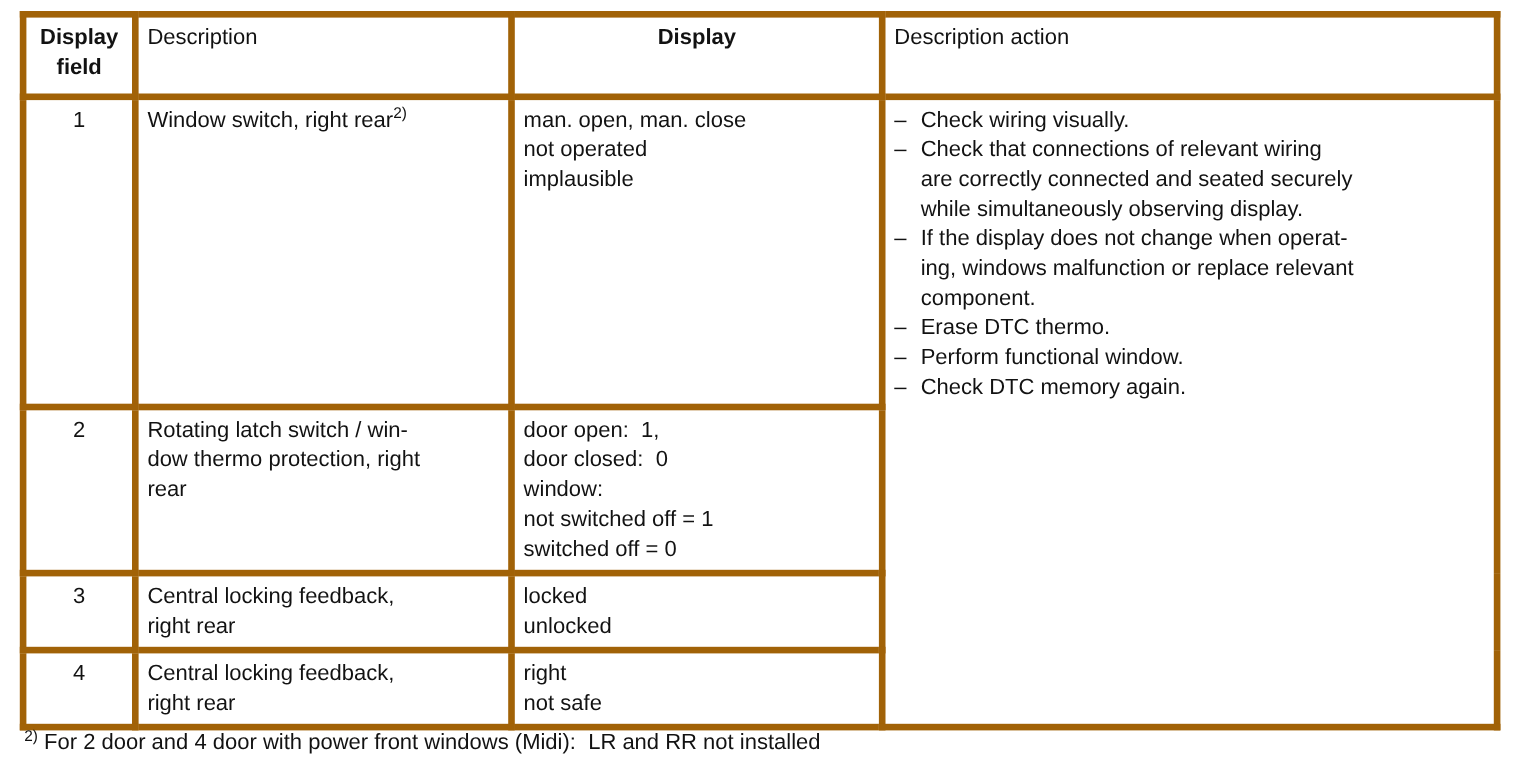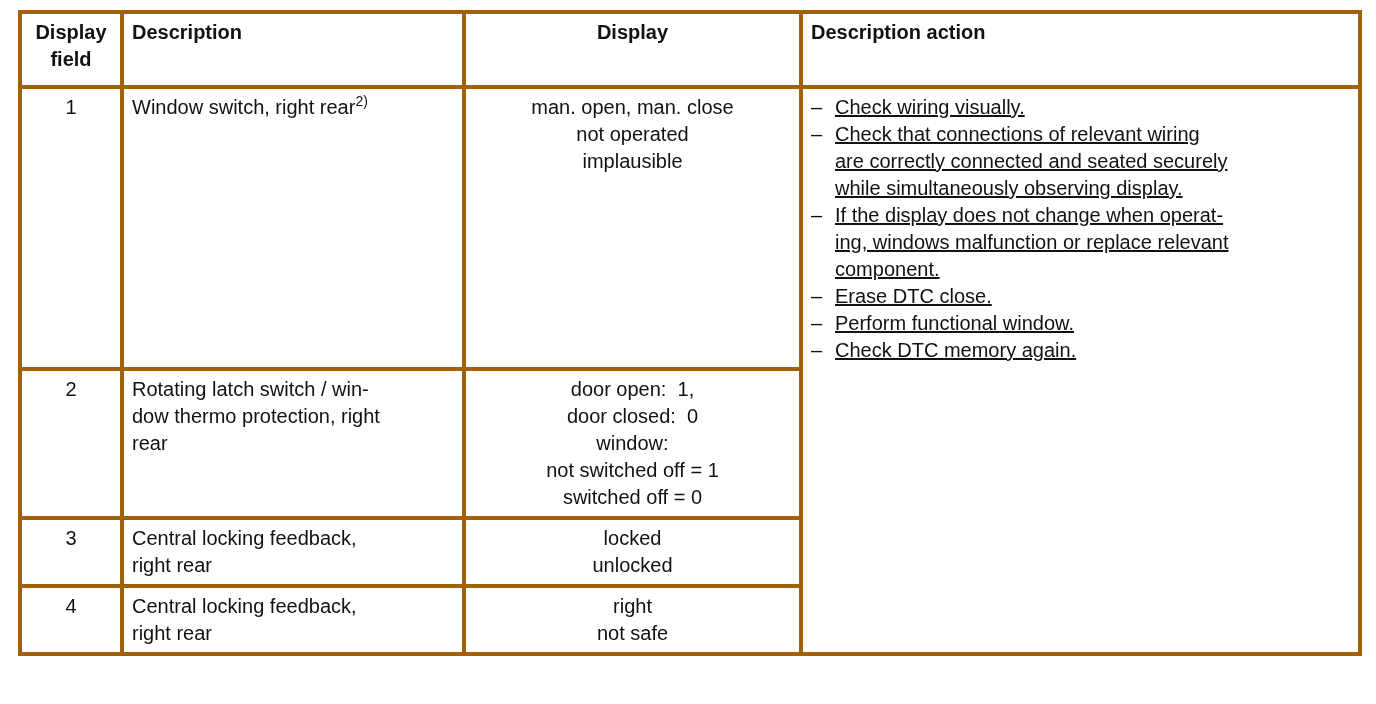--- a/index.html
+++ b/index.html
@@ -14,54 +14,54 @@
 
   table.diag {
     position: absolute;
     left: 18px; top: 10px;
     width: 1340px;
     border-collapse: collapse;
     table-layout: fixed;
     border: 4px solid #000;
   }
   table.diag th, table.diag td {
-    border: 4px solid #a16207;
+    border: 6px solid #a16207;
     vertical-align: top;
     font-size: 20px;
     line-height: 27px;
     padding: 5px 8px;
   }
   thead th { border-bottom: 7px double #000; }
   col.c1 { width: 102px; }
   col.c2 { width: 342px; }
   col.c3 { width: 337px; }
   col.c4 { width: 559px; }
 
   th.h-field {
     font-weight: bold; text-align: center;
     white-space: pre-wrap; font-size: 21px;
   }
-  th.h-desc, th.h-corr { font-weight: bold; text-align: left; }
+  th.h-desc, th.h-corr { font-weight: normal; text-align: left; }
   th.h-disp { font-weight: bold; text-align: center; font-size: 21px; }
 
   td.field { text-align: center; }
   td.desc  { text-align: left; }
   td.desc .d-text { white-space: pre-wrap; }
-  td.disp  { text-align: center; white-space: pre-wrap; padding-top: 6px; }
+  td.disp  { white-space: pre-wrap; padding-top: 6px; }
   td.corr  { text-align: left; padding: 5px 10px 5px 6px; }
 
   sup.fn-ref {
     font-size: 14px;
     vertical-align: super;
     line-height: 0;
   }
 
   .ca-item { display: flex; align-items: flex-start; }
   .ca-item .dash { width: 24px; flex: 0 0 24px; }
-  .ca-item .ca-text { flex: 1; white-space: pre-wrap; text-decoration: underline; }
+  .ca-item .ca-text { flex: 1; white-space: pre-wrap; }
 
   tr.row-h  { height: 75px; }
   tr.row-1  { height: 282px; }
   tr.row-2  { height: 149px; }
   tr.row-3  { height: 68px; }
   tr.row-4  { height: 66px; }
 
   .footnote {
     position: absolute;
     left: 22px; top: 662px;
@@ -111,21 +111,21 @@
 while simultaneously observing display.</span>
             </div>
           <div class="ca-item">
               <span class="dash">–</span>
               <span class="ca-text">If the display does not change when operat-
 ing, windows malfunction or replace relevant
 component.</span>
             </div>
           <div class="ca-item">
               <span class="dash">–</span>
-              <span class="ca-text">Erase DTC close.</span>
+              <span class="ca-text">Erase DTC thermo.</span>
             </div>
           <div class="ca-item">
               <span class="dash">–</span>
               <span class="ca-text">Perform functional window.</span>
             </div>
           <div class="ca-item">
               <span class="dash">–</span>
               <span class="ca-text">Check DTC memory again.</span>
             </div>
         </td>
@@ -151,14 +151,15 @@
       <tr class="row-4">
         <td class="field">4</td>
         <td class="desc"><span class="d-text">Central locking feedback,
 right rear</span></td>
         <td class="disp">right
 not safe</td>
       </tr>
     </tbody>
   </table>
 
+  <div class="footnote"><sup>2)</sup> <span class="fn-text">For 2 door and 4 door with power front windows (Midi):  LR and RR not installed</span></div>
 
 </div>
 
 </body></html>

